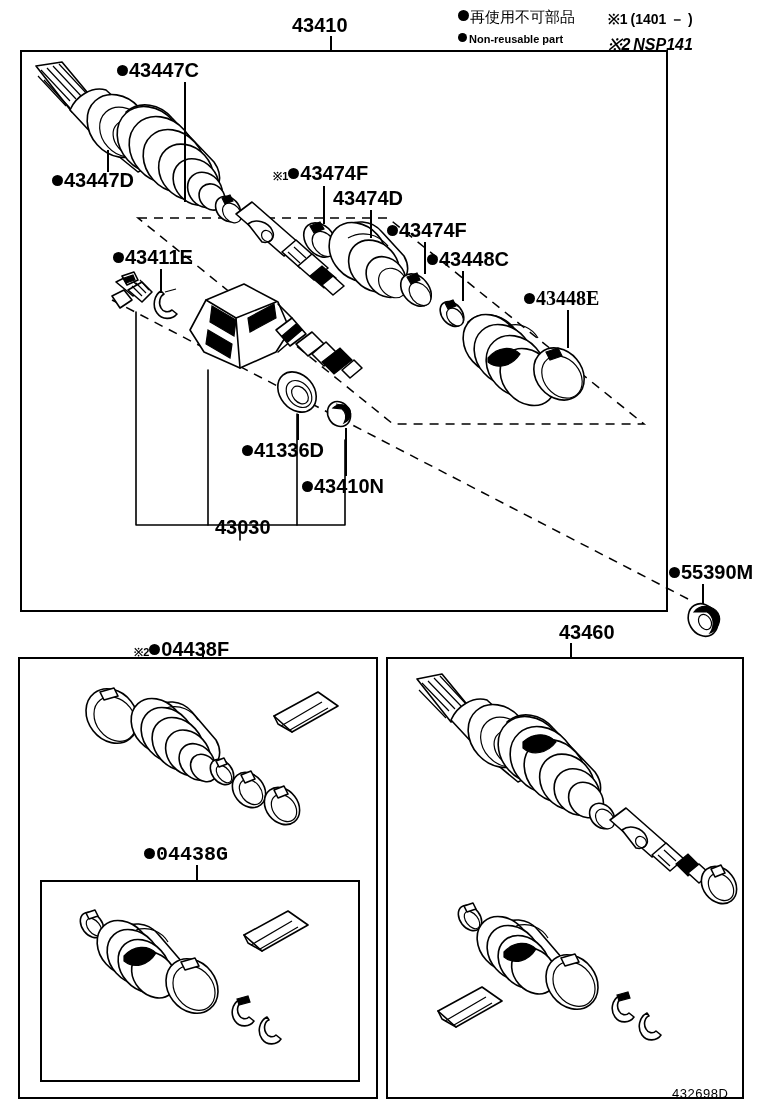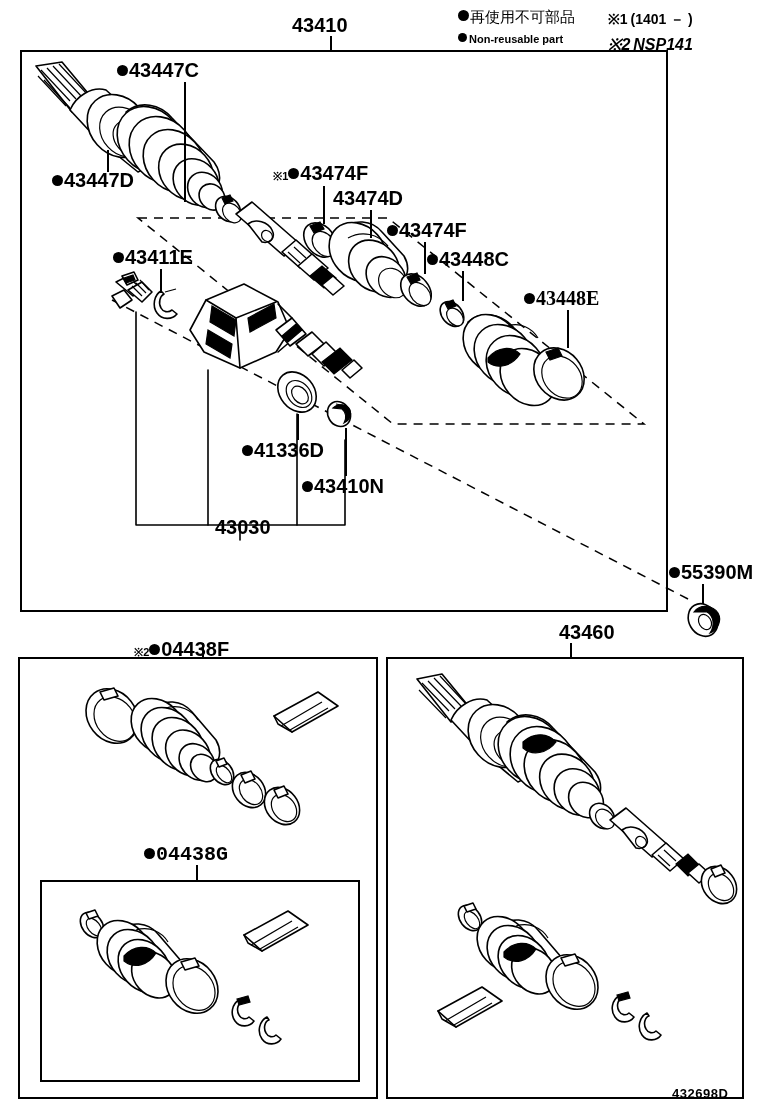--- a/index.html
+++ b/index.html
@@ -6,21 +6,21 @@
   body{
     width:760px;height:1112px;position:relative;overflow:hidden;
     font-family:"Liberation Sans", sans-serif;color:#000;
   }
   #root{position:absolute;left:0;top:0;width:760px;height:1112px;}
 
   .lbl{position:absolute;white-space:nowrap;font-weight:bold;letter-spacing:0px;}
   .lbl-main{font-size:20px;}
   .lbl-note{font-size:11px;font-weight:bold;}
   .lbl-note-jp{font-size:15px;font-weight:normal;}
-  .lbl-footer{font-size:13px;font-weight:bold;letter-spacing:0.5px;}
+  .lbl-footer{font-size:13px;font-weight:normal;letter-spacing:0.5px;}
 
   
   .dot{
     display:inline-block;width:11px;height:11px;border-radius:50%;
     background:#000;vertical-align:1px;margin-right:1px;
   }
   .dot-sm{
     display:inline-block;width:9px;height:9px;border-radius:50%;
     background:#000;vertical-align:1px;margin-right:2px;
   }

